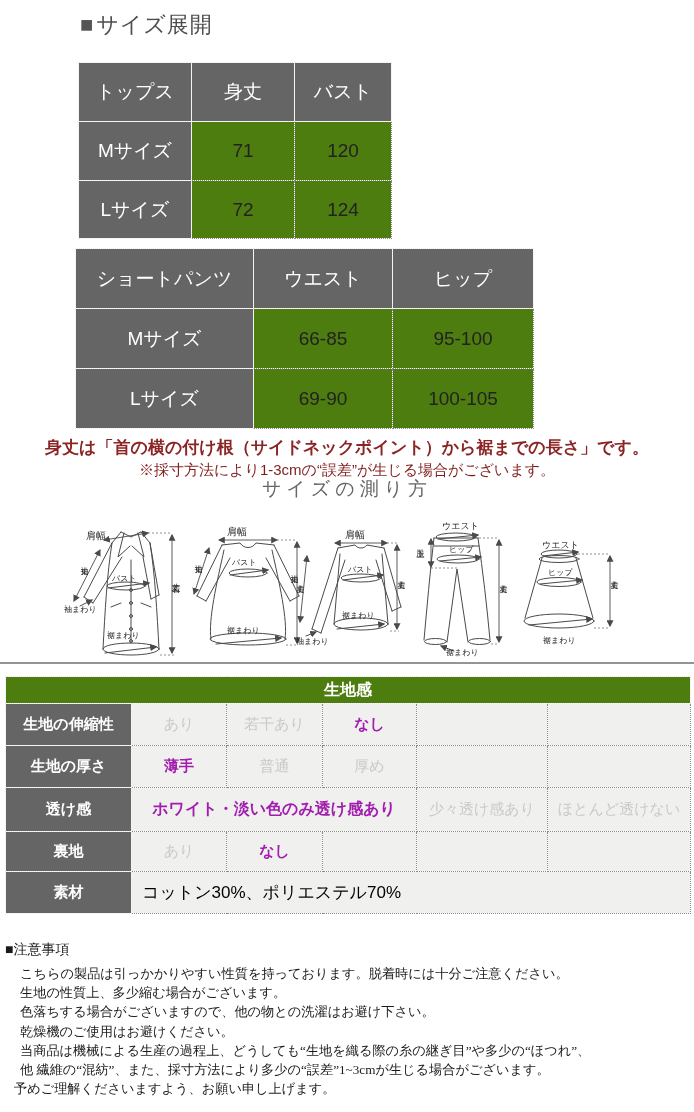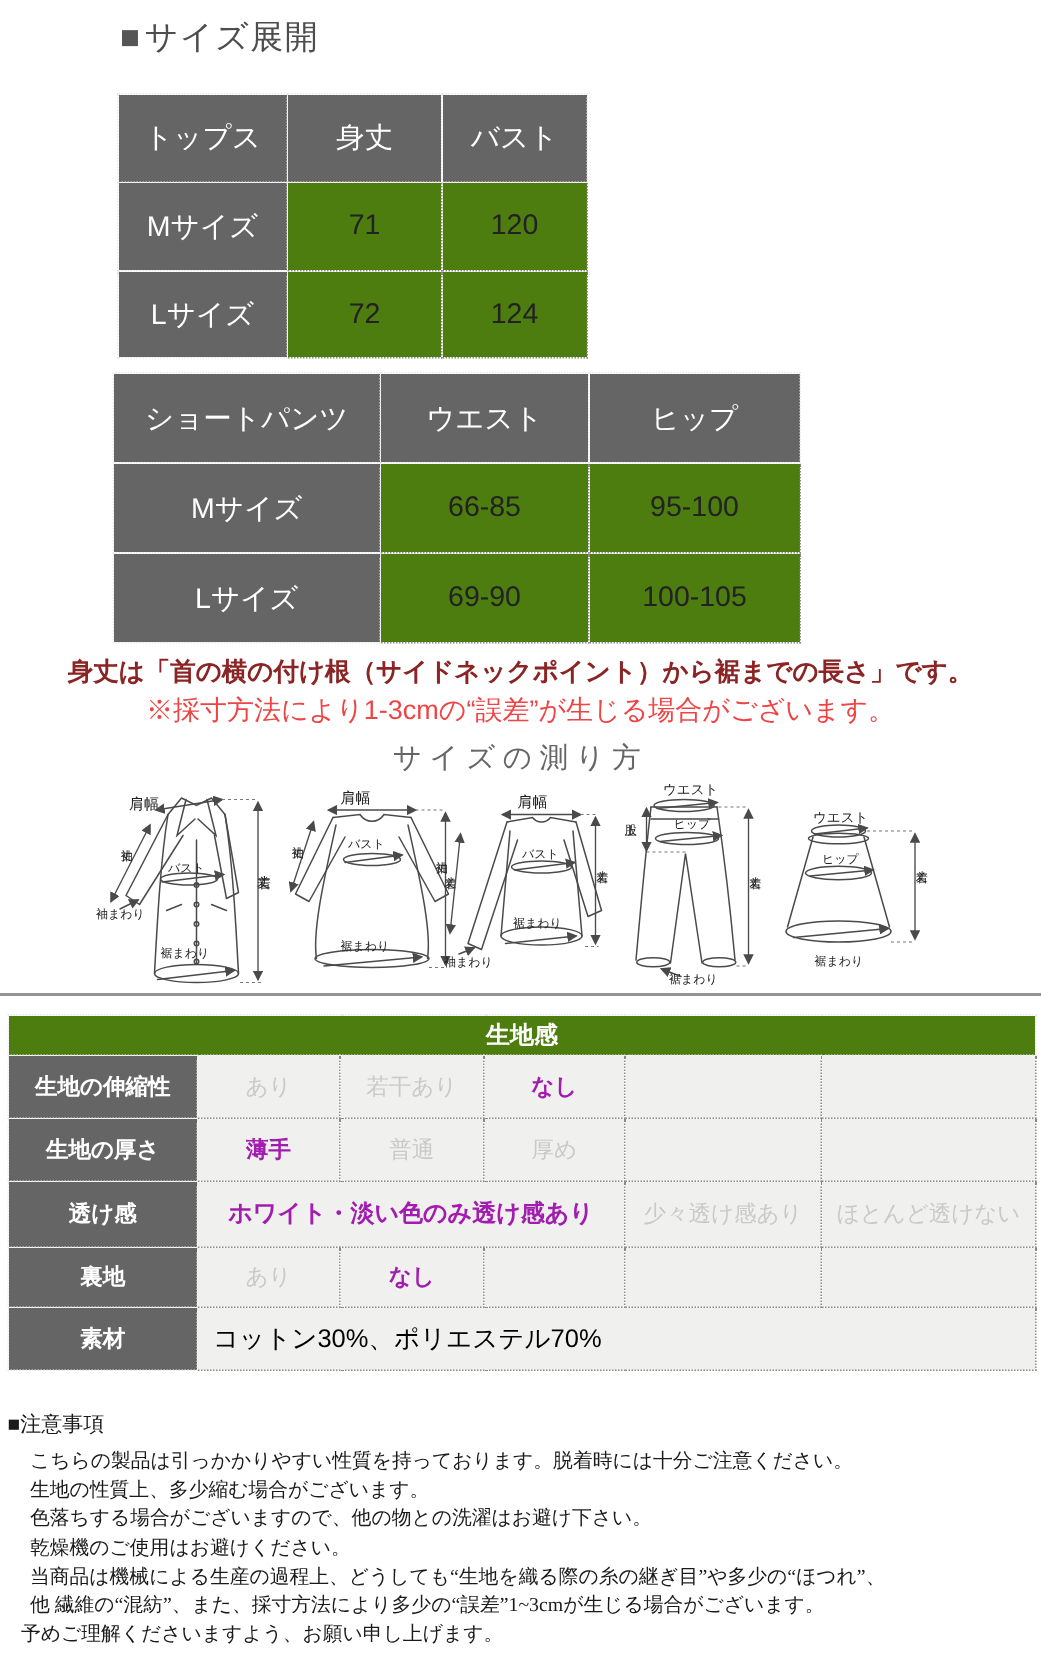--- a/index.html
+++ b/index.html
@@ -13,22 +13,22 @@
   table.sz td{text-align:center;vertical-align:middle;font-size:19px;color:#222;
               border:1px dotted #8a8a8a;overflow:hidden;}
   table.sz td.dark{background:#666565;color:#fff;border:1px dotted #e9e9e9;}
   table.sz td.light{background:#4d7c0f;}
   .t1{left:78px;top:62px;width:313px;}
   .t2{left:75px;top:248px;width:458px;}
   
   .red-note{position:absolute;left:0;top:436px;width:694px;text-align:center;
             font-family:"Liberation Serif",serif;font-weight:bold;font-size:17px;color:#8b2424;}
   .gray-note{position:absolute;left:0;top:461px;width:694px;text-align:center;
-             font-size:18px;color:#ef4444;}
-  .measure-title{position:absolute;left:0;top:492px;width:694px;text-align:center;
+             font-size:15px;color:#7f1d1d;}
+  .measure-title{position:absolute;left:0;top:476px;width:694px;text-align:center;
                  font-size:19px;color:#666;letter-spacing:5px;}
   
   svg.diagram{position:absolute;left:0;top:512px;width:694px;height:150px;}
   svg.diagram .ln{stroke:#4a4a4a;stroke-width:1;fill:none;stroke-linecap:round;}
   svg.diagram .ms{stroke:#4a4a4a;stroke-width:0.9;fill:none;
                   marker-start:url(#ar);marker-end:url(#ar);}
   svg.diagram .me{marker-end:url(#ar);}
   svg.diagram .dt{stroke:#777;stroke-width:0.8;stroke-dasharray:2,2;fill:none;}
   svg.diagram text{font-family:"Liberation Sans",sans-serif;fill:#222;}
   svg.diagram .s8{font-size:8px;}

